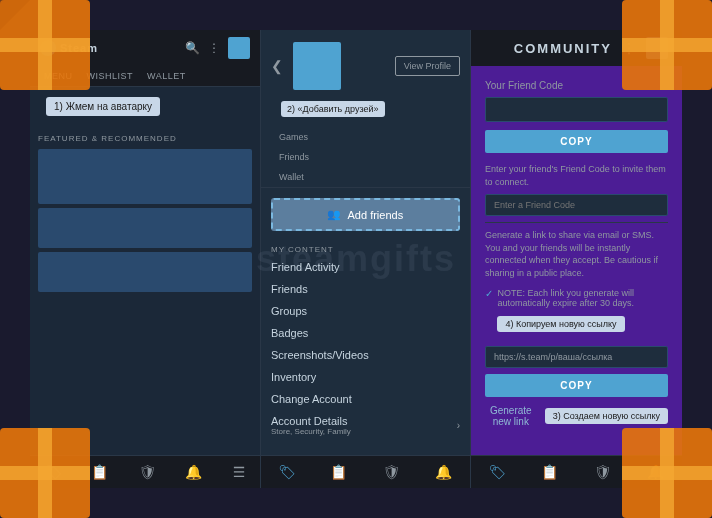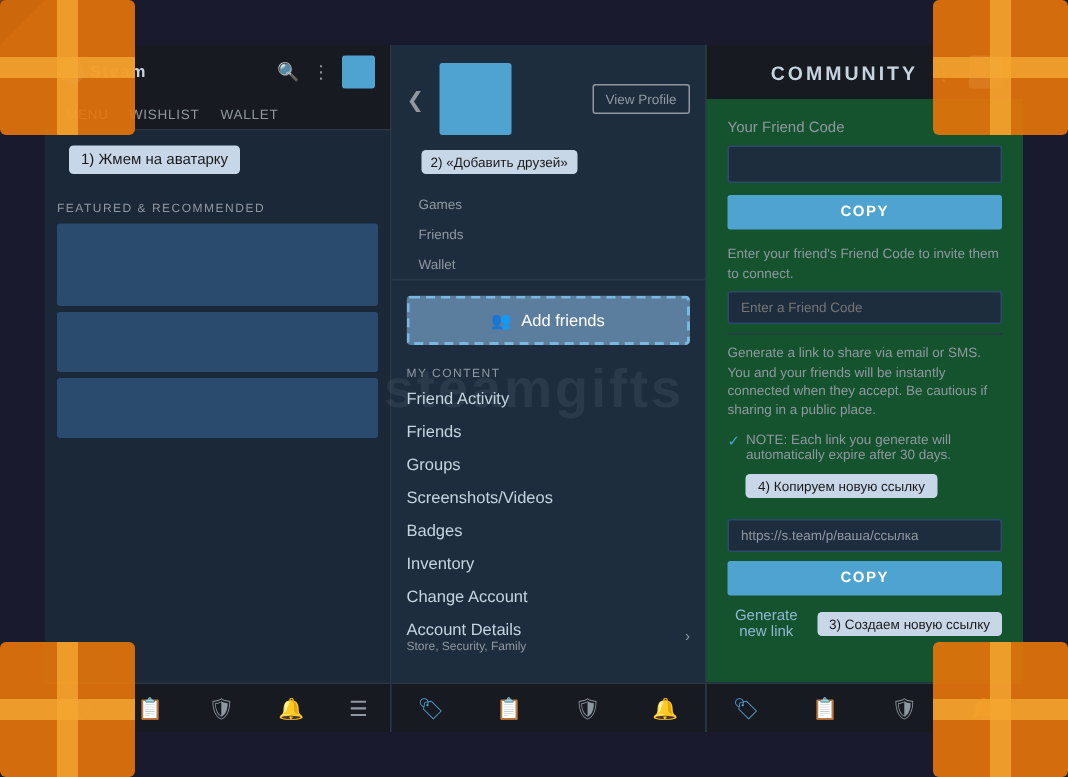--- a/index.html
+++ b/index.html
@@ -292,21 +292,21 @@
       background: #171a21;
       display: flex;
       justify-content: space-around;
       padding: 8px 0;
       border-top: 1px solid #2a3747;
     }
 
     
     .right-panel {
       flex: 1;
-      background: #14532d;
+      background: #4c1d95;
       display: flex;
       flex-direction: column;
       overflow: hidden;
       border-left: 1px solid #2a3747;
     }
 
     .community-header {
       background: #171a21;
       padding: 8px 14px;
       display: flex;
@@ -595,22 +595,22 @@
 
       <button class="add-friends-btn">
         <span>👥</span>
         <span>Add friends</span>
       </button>
 
       <div class="my-content-label">MY CONTENT</div>
       <div class="content-menu-item bold">Friend Activity</div>
       <div class="content-menu-item">Friends</div>
       <div class="content-menu-item">Groups</div>
+      <div class="content-menu-item">Badges</div>
       <div class="content-menu-item">Screenshots/Videos</div>
-      <div class="content-menu-item">Badges</div>
       <div class="content-menu-item">Inventory</div>
       <div class="content-menu-item">Change Account</div>
       <div class="content-menu-item">
         <div style="display:flex;flex-direction:column;">
           <span>Account Details</span>
           <span style="color:#8f98a0;font-size:8px;">Store, Security, Family</span>
         </div>
         <span class="content-menu-arrow">›</span>
       </div>
     </div>

